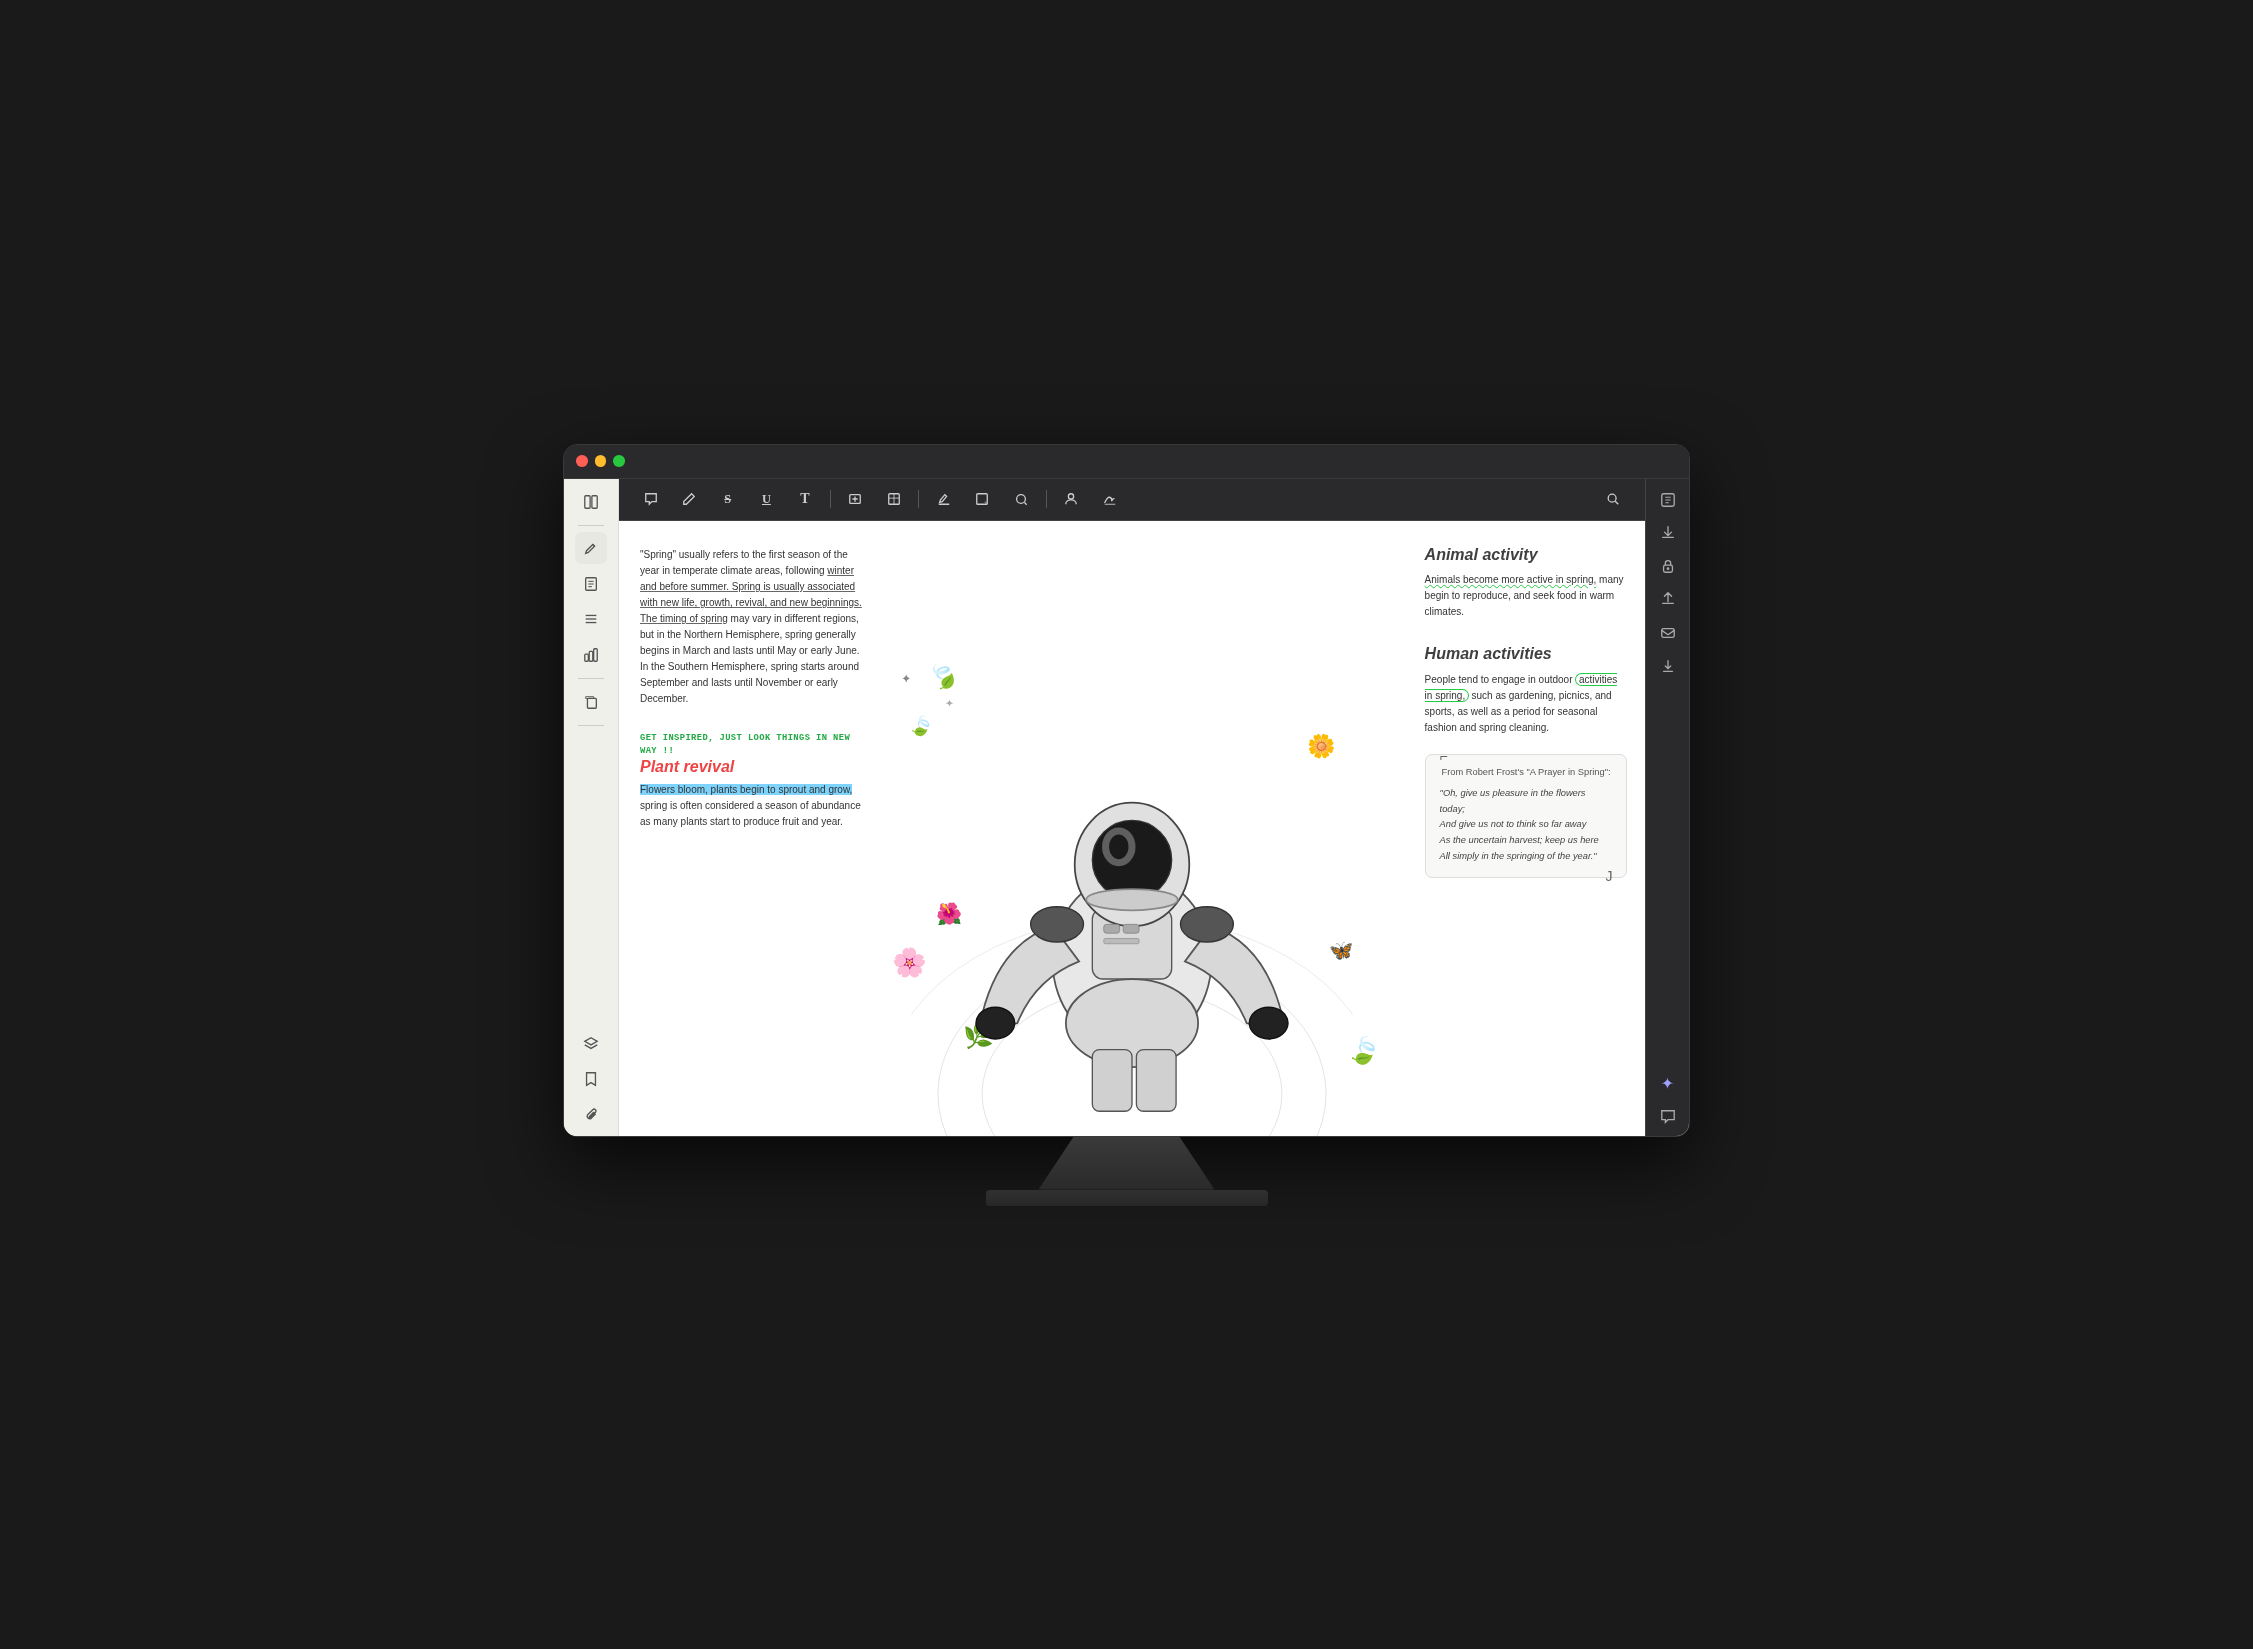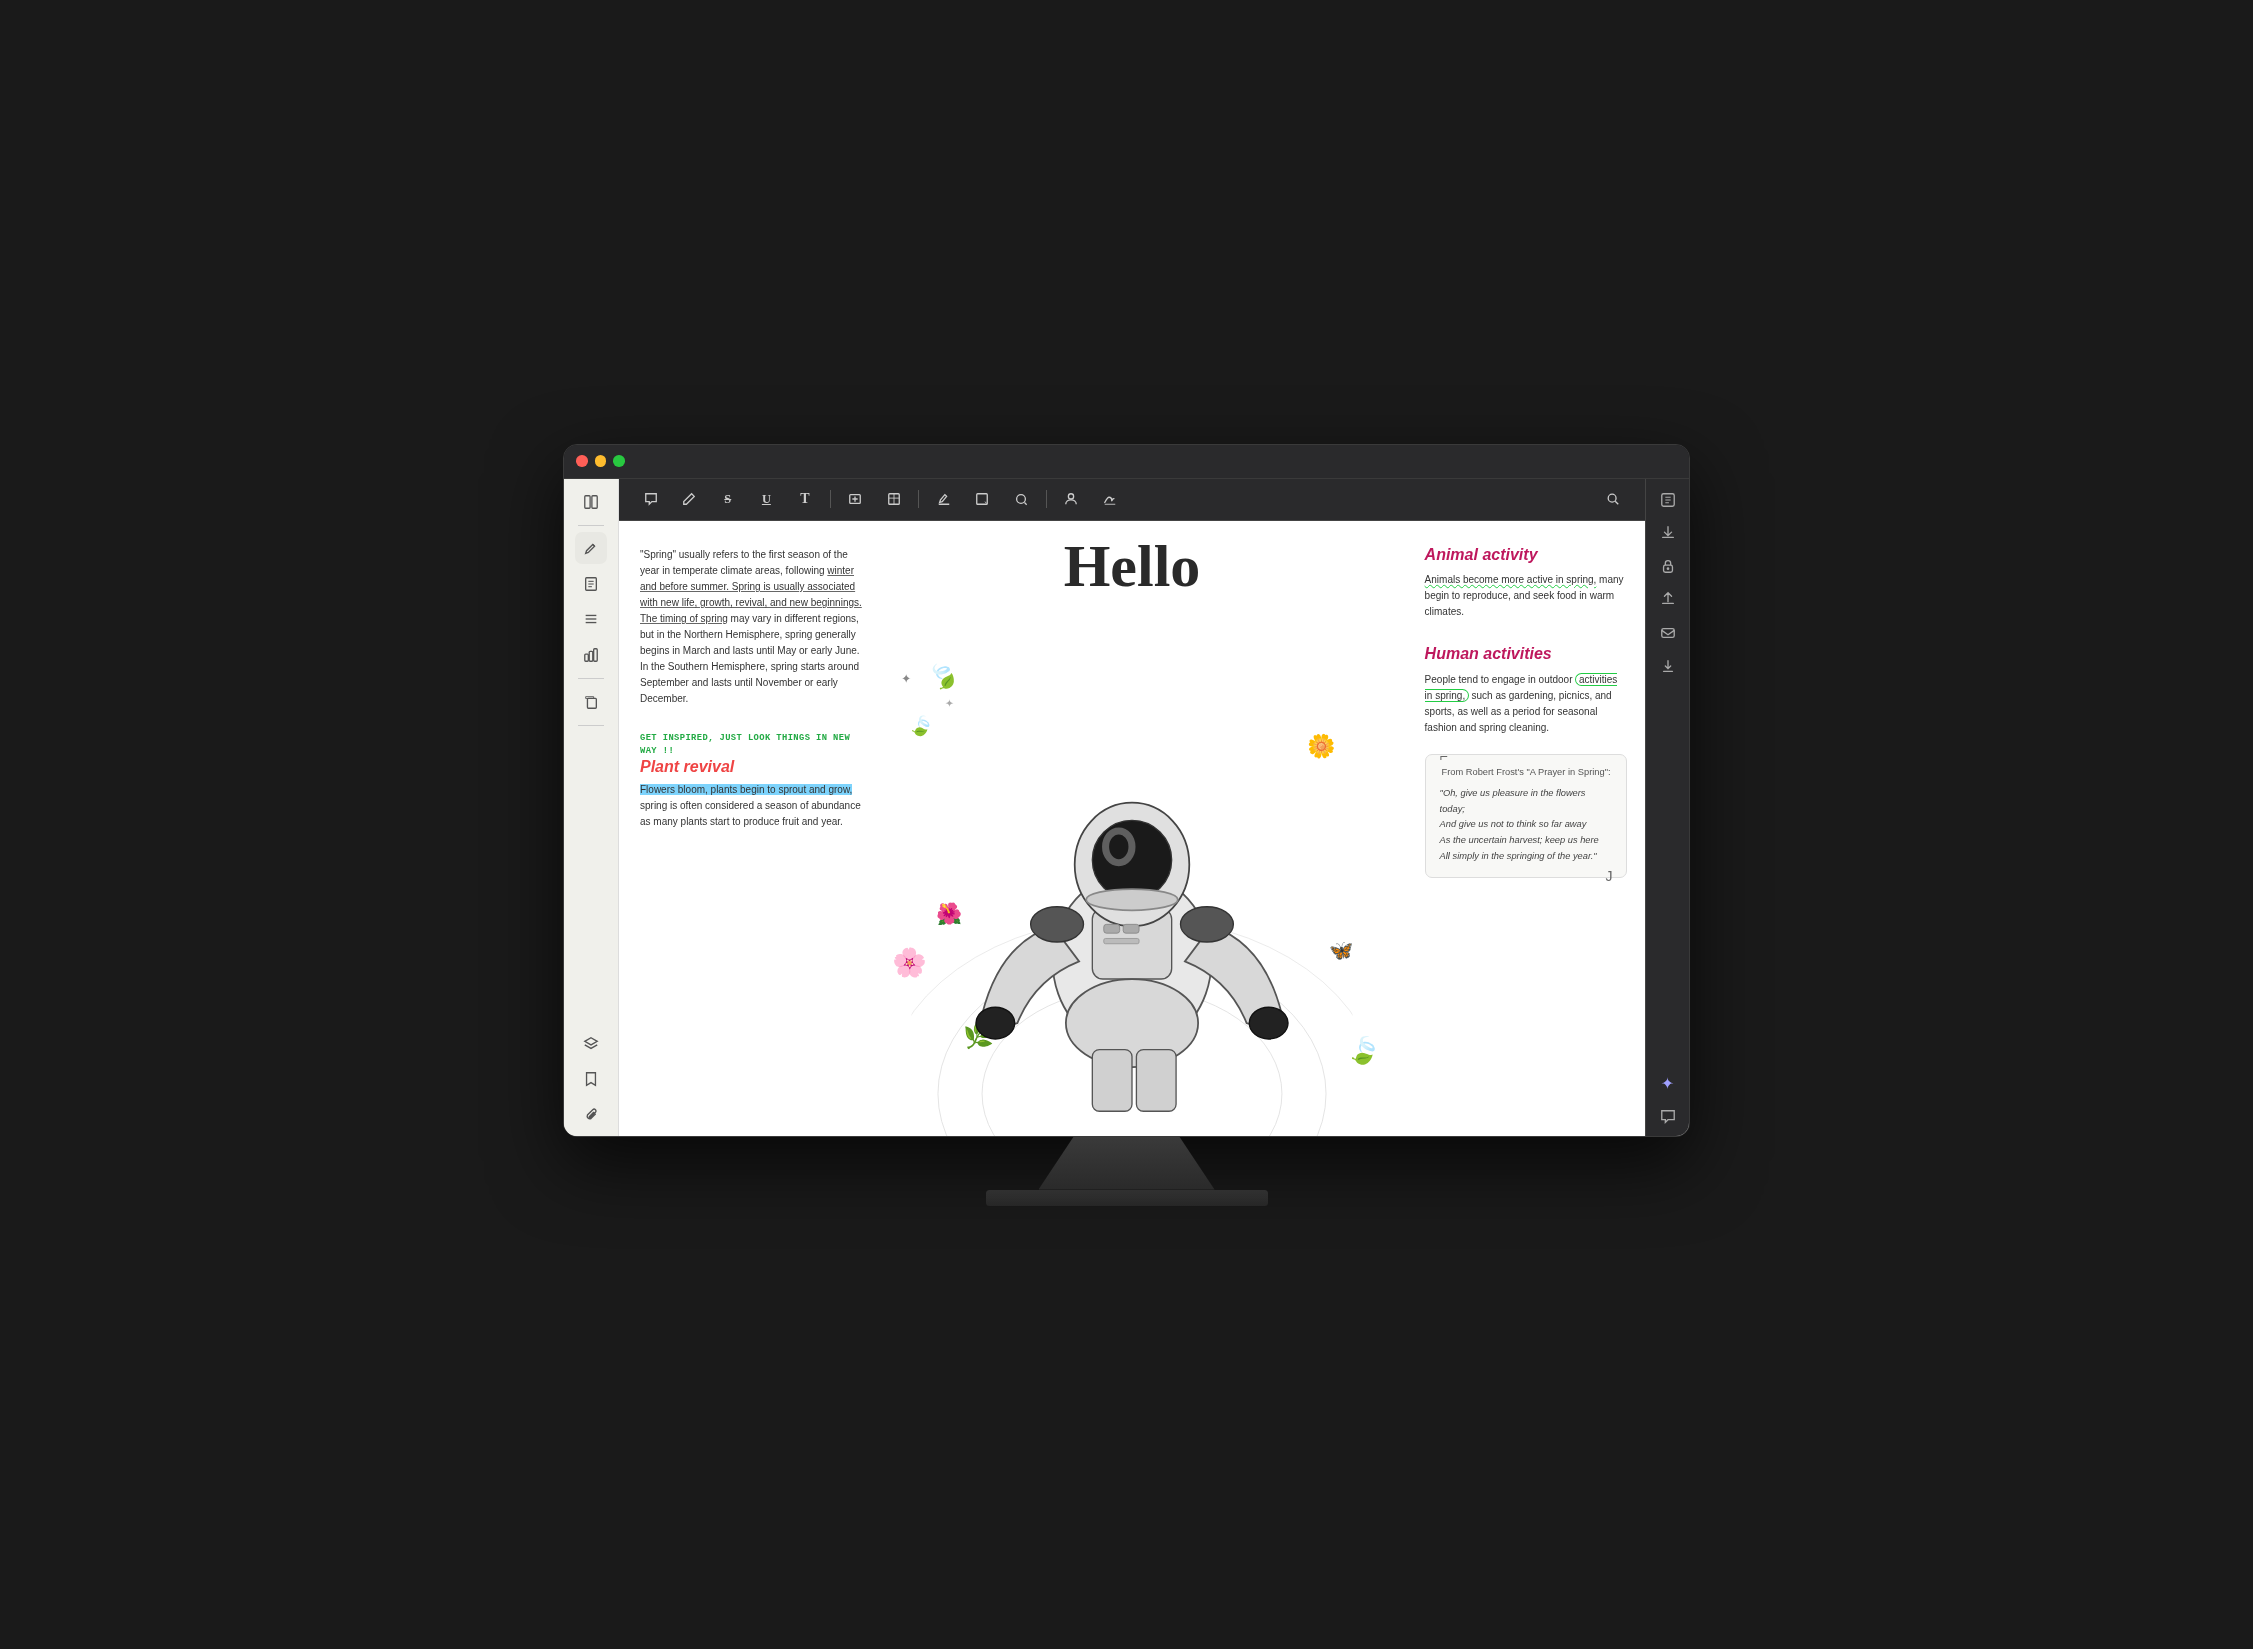--- a/index.html
+++ b/index.html
@@ -250,21 +250,21 @@
       grid-row: 1 / 3;
       padding: 26.5px 17.6px 17.6px 17.6px;
       background: white;
       z-index: 2;
     }
 
     .section-title {
       font-size: 16px;
       font-weight: 700;
       font-style: italic;
-      color: #be185d;
+      color: #404040;
       margin-bottom: 8.8px;
     }
 
     .section-text {
       font-size: 10px;
       line-height: 1.6;
       color: #333;
     }
 
     .underline-accent {
@@ -491,21 +491,20 @@
 
           <div style="position:absolute; left:238px; right:238px; top:0; bottom:0; z-index:1; overflow:hidden;">
 
             <svg style="position:absolute; bottom:0; left:50%; transform:translateX(-50%); width:441px; height:353px;" viewBox="0 0 500 400" width="441" height="353">
               <ellipse cx="250" cy="350" rx="220" ry="160" fill="none" stroke="#e0e0e0" stroke-width="1"></ellipse>
               <ellipse cx="250" cy="350" rx="170" ry="120" fill="none" stroke="#e0e0e0" stroke-width="1"></ellipse>
               <ellipse cx="250" cy="350" rx="280" ry="200" fill="none" stroke="#e8e8e8" stroke-width="1"></ellipse>
             </svg>
 
             <div style="position:absolute; top:17.6px; left:0; right:0; text-align:center; z-index:3;">
-              <div style="font-size:60px; font-weight:900; color:#2a2a2a; font-family:Georgia,serif; line-height:0.95;">Hello</div>
             </div>
 
             <svg style="position:absolute; bottom:0; left:50%; transform:translateX(-50%); width:335px; height:459px; z-index:2;" viewBox="0 0 380 520">
 
               <ellipse cx="190" cy="320" rx="90" ry="100" fill="#e8e8e8" stroke="#555" stroke-width="2"></ellipse>
 
               <rect x="145" y="260" width="90" height="80" rx="12" fill="#d8d8d8" stroke="#555" stroke-width="1.5"></rect>
 
               <ellipse cx="190" cy="210" rx="65" ry="70" fill="#e0e0e0" stroke="#444" stroke-width="2"></ellipse>
 

